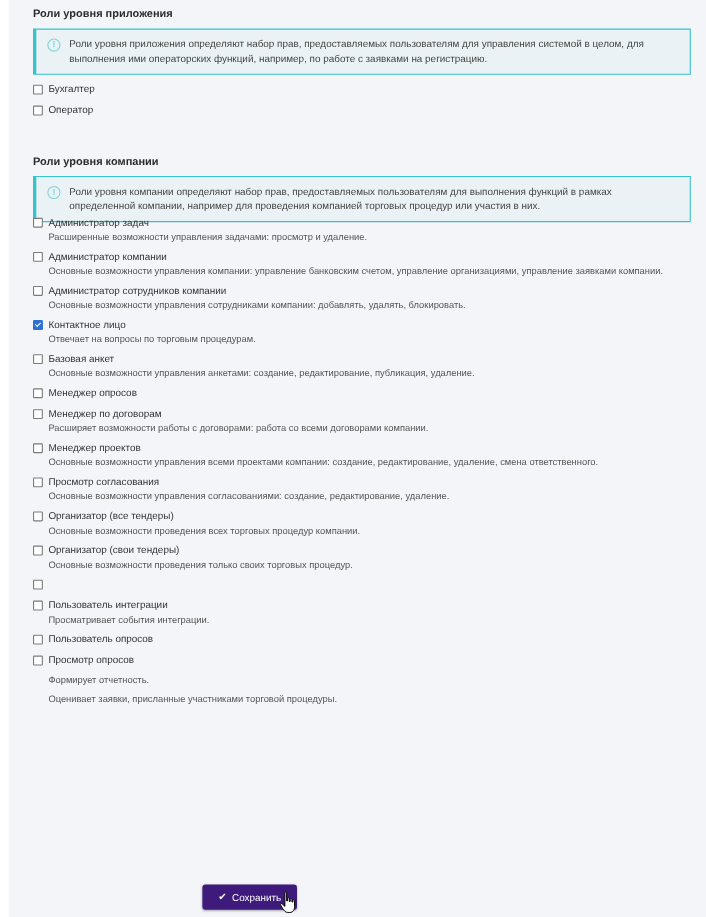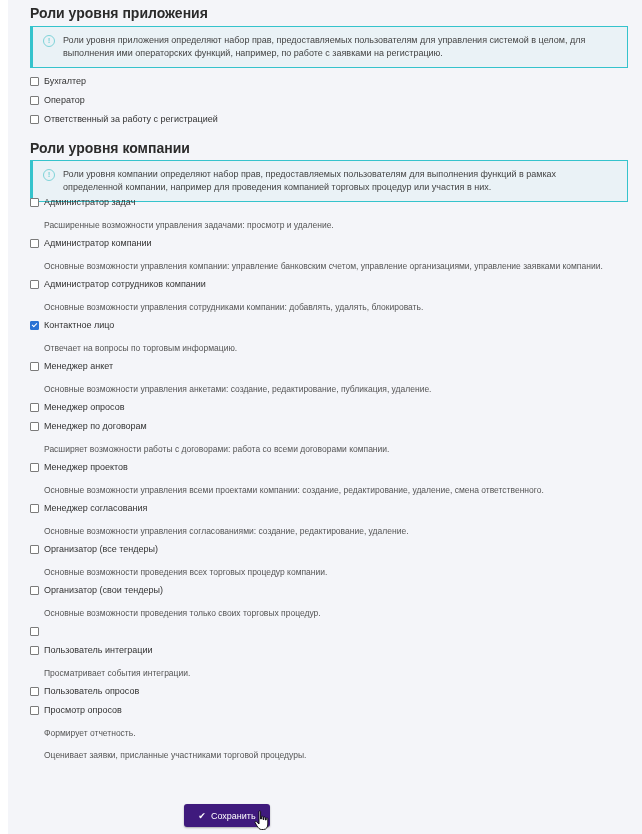--- a/index.html
+++ b/index.html
@@ -6,21 +6,21 @@
   body {
     width: 642px; height: 834px; overflow: hidden;
     background: #f4f5f9;
     font-family: "Liberation Sans", "DejaVu Sans", sans-serif;
     color: #333;
     position: relative;
   }
   .left-strip { position: absolute; left: 0; top: 0; width: 8px; height: 834px; background: #ffffff; }
   .content { position: absolute; left: 30px; top: 0; width: 598px; }
   .section-title {
-    font-size: 14px; font-weight: bold; color: #2b2b2b;
+    font-size: 10px; font-weight: bold; color: #2b2b2b;
     margin: 0; line-height: 14px;
   }
   .info-box {
     box-sizing: border-box;
     background: #eaf2f6;
     border: 1px solid #35c3cc;
     border-left: 3px solid #35c3cc;
     padding: 7px 10px 7px 10px;
     display: flex; align-items: flex-start;
     font-size: 9px; line-height: 13px; color: #444;
@@ -38,21 +38,21 @@
   .cb {
     position: absolute; left: 0; top: 3px;
     width: 7px; height: 7px; border: 1px solid #7b7b7b; background: #fff; border-radius: 1px;
   }
   .cb.checked { background: #2a72d4; border-color: #2a72d4; }
   .cb.checked::after {
     content: ""; position: absolute; left: 2px; top: 0px;
     width: 2px; height: 4px; border: solid #fff; border-width: 0 1.3px 1.3px 0; transform: rotate(45deg);
   }
   .label { font-size: 9px; color: #333; line-height: 14px; }
-  .desc { font-size: 8.5px; color: #555; line-height: 12px; margin-top: 10px; padding-right: 20px; }
+  .desc { font-size: 8.5px; color: #555; line-height: 12px; margin-top: 0; padding-right: 20px; }
   .save-btn {
     position: absolute; left: 184px; top: 804px; width: 86px; height: 23px;
     background: #3f1a7d; border-radius: 3px; color: #fff;
     font-size: 9px; display: flex; align-items: center; justify-content: center;
     box-shadow: 0 1px 2px rgba(0,0,0,0.3);
   }
   .save-btn .check { margin-right: 5px; font-size: 9px; }
   .cursor { position: absolute; left: 254px; top: 810px; width: 16px; height: 22px; }
 </style>
 </head>
@@ -73,26 +73,20 @@
           <span class="cb"></span>
           <span class="label">Бухгалтер</span>
         </div>
       </li>
       <li class="role">
         <div class="row">
           <span class="cb"></span>
           <span class="label">Оператор</span>
         </div>
       </li>
-      <li class="role">
-        <div class="row">
-          <span class="cb"></span>
-          <span class="label">Ответственный за работу с регистрацией</span>
-        </div>
-      </li>
     </ul>
 
   <h3 class="section-title" style="position:absolute; top:141px;">Роли уровня компании</h3>
   <div class="info-box" style="position:absolute; top:160px; width:598px;">
     <span class="info-icon">!</span>
     <span>Роли уровня компании определяют набор прав, предоставляемых пользователям для выполнения функций в рамках определенной компании, например для проведения компанией торговых процедур или участия в них.</span>
   </div>
   <ul class="role-list" id="company-roles" style="position:absolute; top:195px; width:598px;">
       <li class="role">
         <div class="row">
@@ -113,26 +107,26 @@
           <span class="cb"></span>
           <span class="label">Администратор сотрудников компании</span>
         </div>
         <div class="desc">Основные возможности управления сотрудниками компании: добавлять, удалять, блокировать.</div>
       </li>
       <li class="role">
         <div class="row">
           <span class="cb checked"></span>
           <span class="label">Контактное лицо</span>
         </div>
-        <div class="desc">Отвечает на вопросы по торговым информацию.</div>
-      </li>
-      <li class="role">
-        <div class="row">
-          <span class="cb"></span>
-          <span class="label">Менеджер анкет</span>
+        <div class="desc">Отвечает на вопросы по торговым процедурам.</div>
+      </li>
+      <li class="role">
+        <div class="row">
+          <span class="cb"></span>
+          <span class="label">Базовая анкет</span>
         </div>
         <div class="desc">Основные возможности управления анкетами: создание, редактирование, публикация, удаление.</div>
       </li>
       <li class="role">
         <div class="row">
           <span class="cb"></span>
           <span class="label">Менеджер опросов</span>
         </div>
       </li>
       <li class="role">
@@ -145,21 +139,21 @@
       <li class="role">
         <div class="row">
           <span class="cb"></span>
           <span class="label">Менеджер проектов</span>
         </div>
         <div class="desc">Основные возможности управления всеми проектами компании: создание, редактирование, удаление, смена ответственного.</div>
       </li>
       <li class="role">
         <div class="row">
           <span class="cb"></span>
-          <span class="label">Менеджер согласования</span>
+          <span class="label">Просмотр согласования</span>
         </div>
         <div class="desc">Основные возможности управления согласованиями: создание, редактирование, удаление.</div>
       </li>
       <li class="role">
         <div class="row">
           <span class="cb"></span>
           <span class="label">Организатор (все тендеры)</span>
         </div>
         <div class="desc">Основные возможности проведения всех торговых процедур компании.</div>
       </li>

